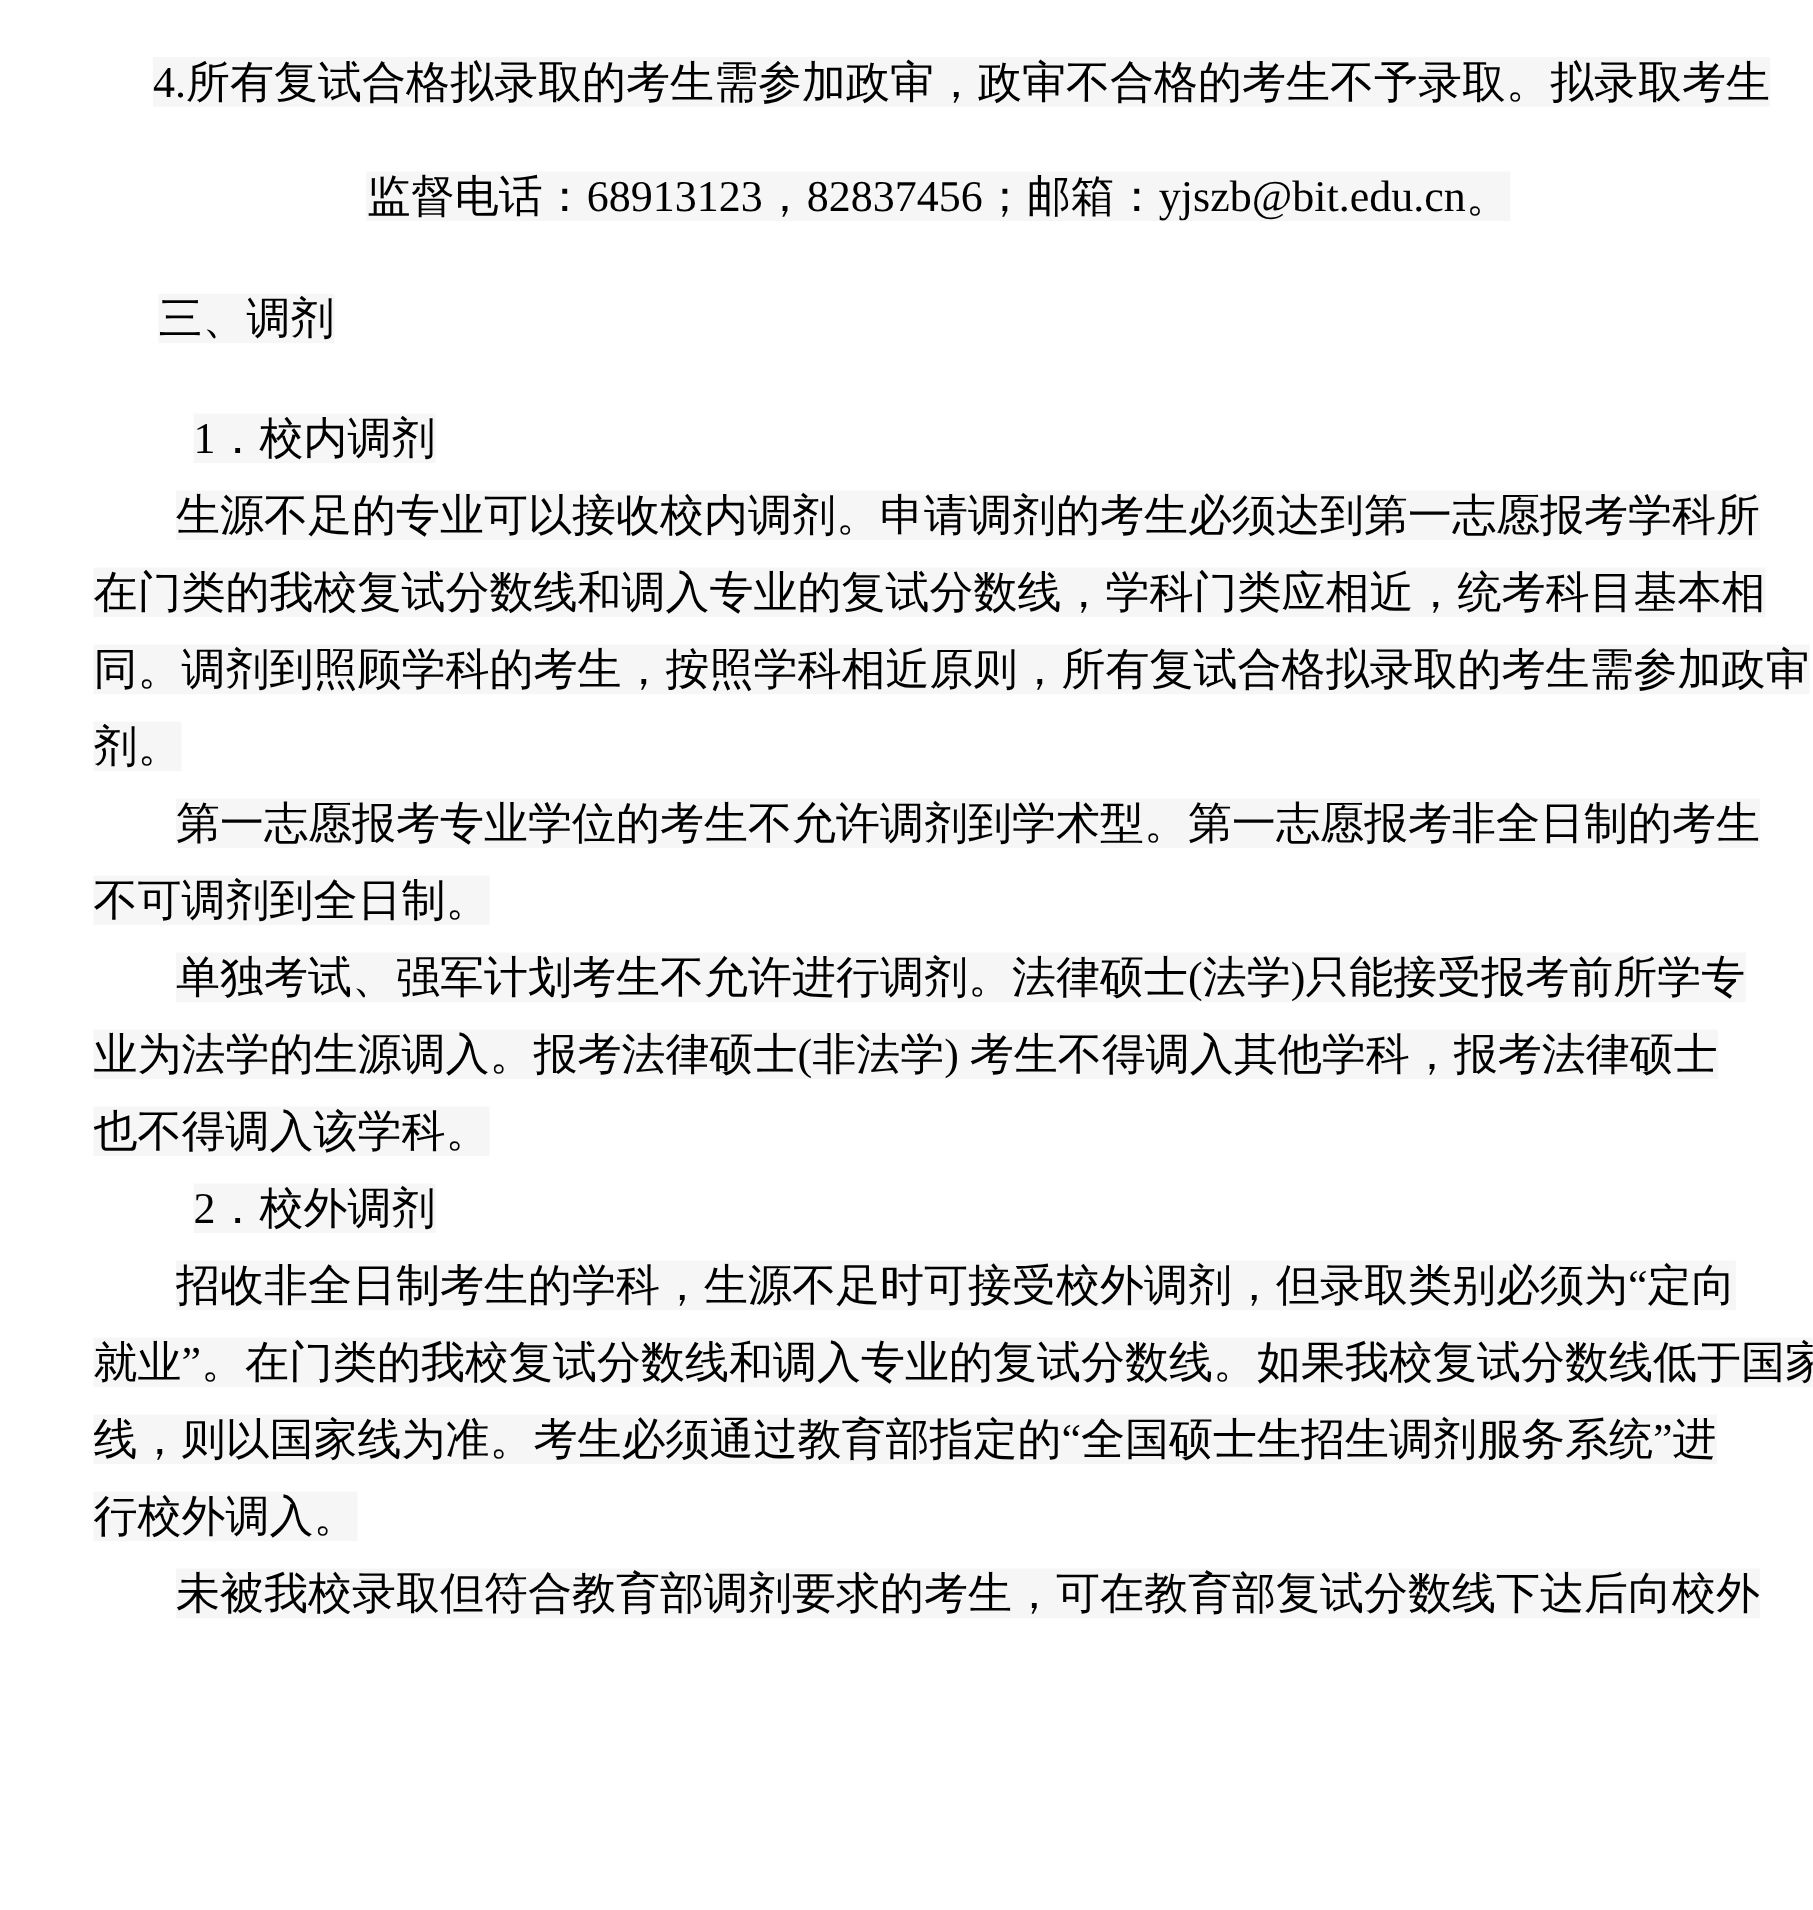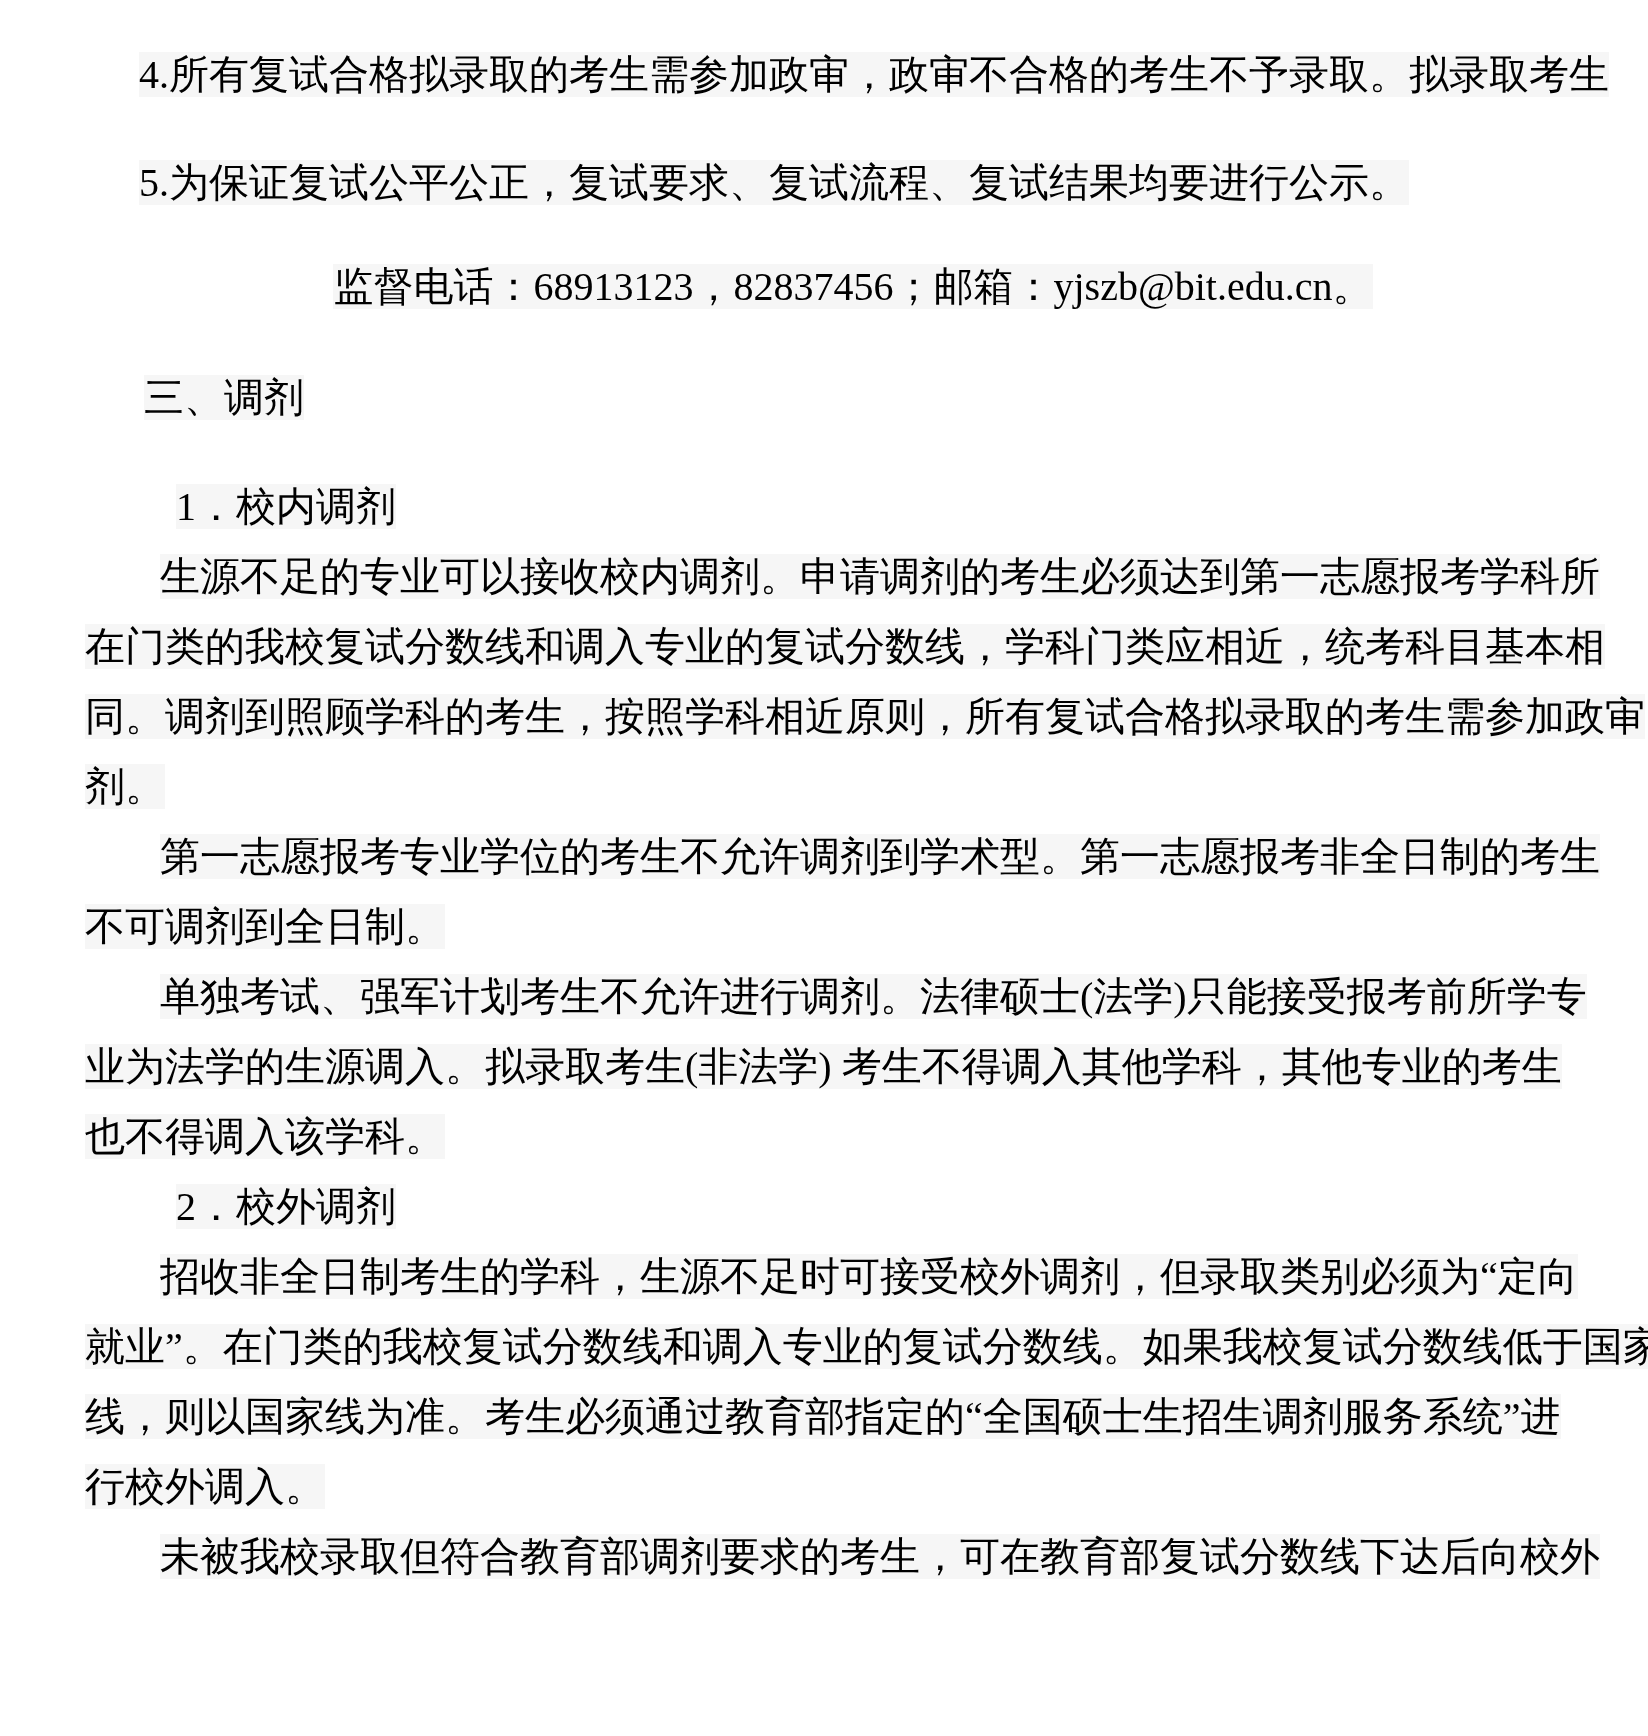--- a/index.html
+++ b/index.html
@@ -47,23 +47,20 @@
 </head>
 <body>
 
 <div class="page">
   <div class="content">
 
     <div class="para">
       <div class="line ind-num"><span class="t">4.所有复试合格拟录取的考生需参加政审，政审不合格的考生不予录取。拟录取考生</span></div>
     </div>
 
-    <div class="para gap-a">
-      <div class="line ind-num"><span class="t">5.为保证复试公平公正，复试要求、复试流程、复试结果均要进行公示。</span></div>
-    </div>
 
     <div class="para gap-b">
       <div class="line ind-tel"><span class="t">监督电话：68913123，82837456；邮箱：yjszb@bit.edu.cn。</span></div>
     </div>
 
     <div class="para gap-c">
       <div class="line ind-h1"><span class="t">三、调剂</span></div>
     </div>
 
     <div class="para gap-d">
@@ -77,21 +74,21 @@
       <div class="line"><span class="t">剂。</span></div>
     </div>
 
     <div class="para">
       <div class="line ind-body"><span class="t">第一志愿报考专业学位的考生不允许调剂到学术型。第一志愿报考非全日制的考生</span></div>
       <div class="line"><span class="t">不可调剂到全日制。</span></div>
     </div>
 
     <div class="para">
       <div class="line ind-body"><span class="t">单独考试、强军计划考生不允许进行调剂。法律硕士(法学)只能接受报考前所学专</span></div>
-      <div class="line"><span class="t">业为法学的生源调入。拟录取考生(非法学) 考生不得调入其他学科，其他专业的考生</span></div>
+      <div class="line"><span class="t">业为法学的生源调入。报考法律硕士(非法学) 考生不得调入其他学科，报考法律硕士</span></div>
       <div class="line"><span class="t">也不得调入该学科。</span></div>
     </div>
 
     <div class="para">
       <div class="line ind-sub"><span class="t">2．校外调剂</span></div>
     </div>
 
     <div class="para">
       <div class="line ind-body"><span class="t">招收非全日制考生的学科，生源不足时可接受校外调剂，但录取类别必须为“定向</span></div>
       <div class="line"><span class="t">就业”。在门类的我校复试分数线和调入专业的复试分数线。如果我校复试分数线低于国家</span></div>

